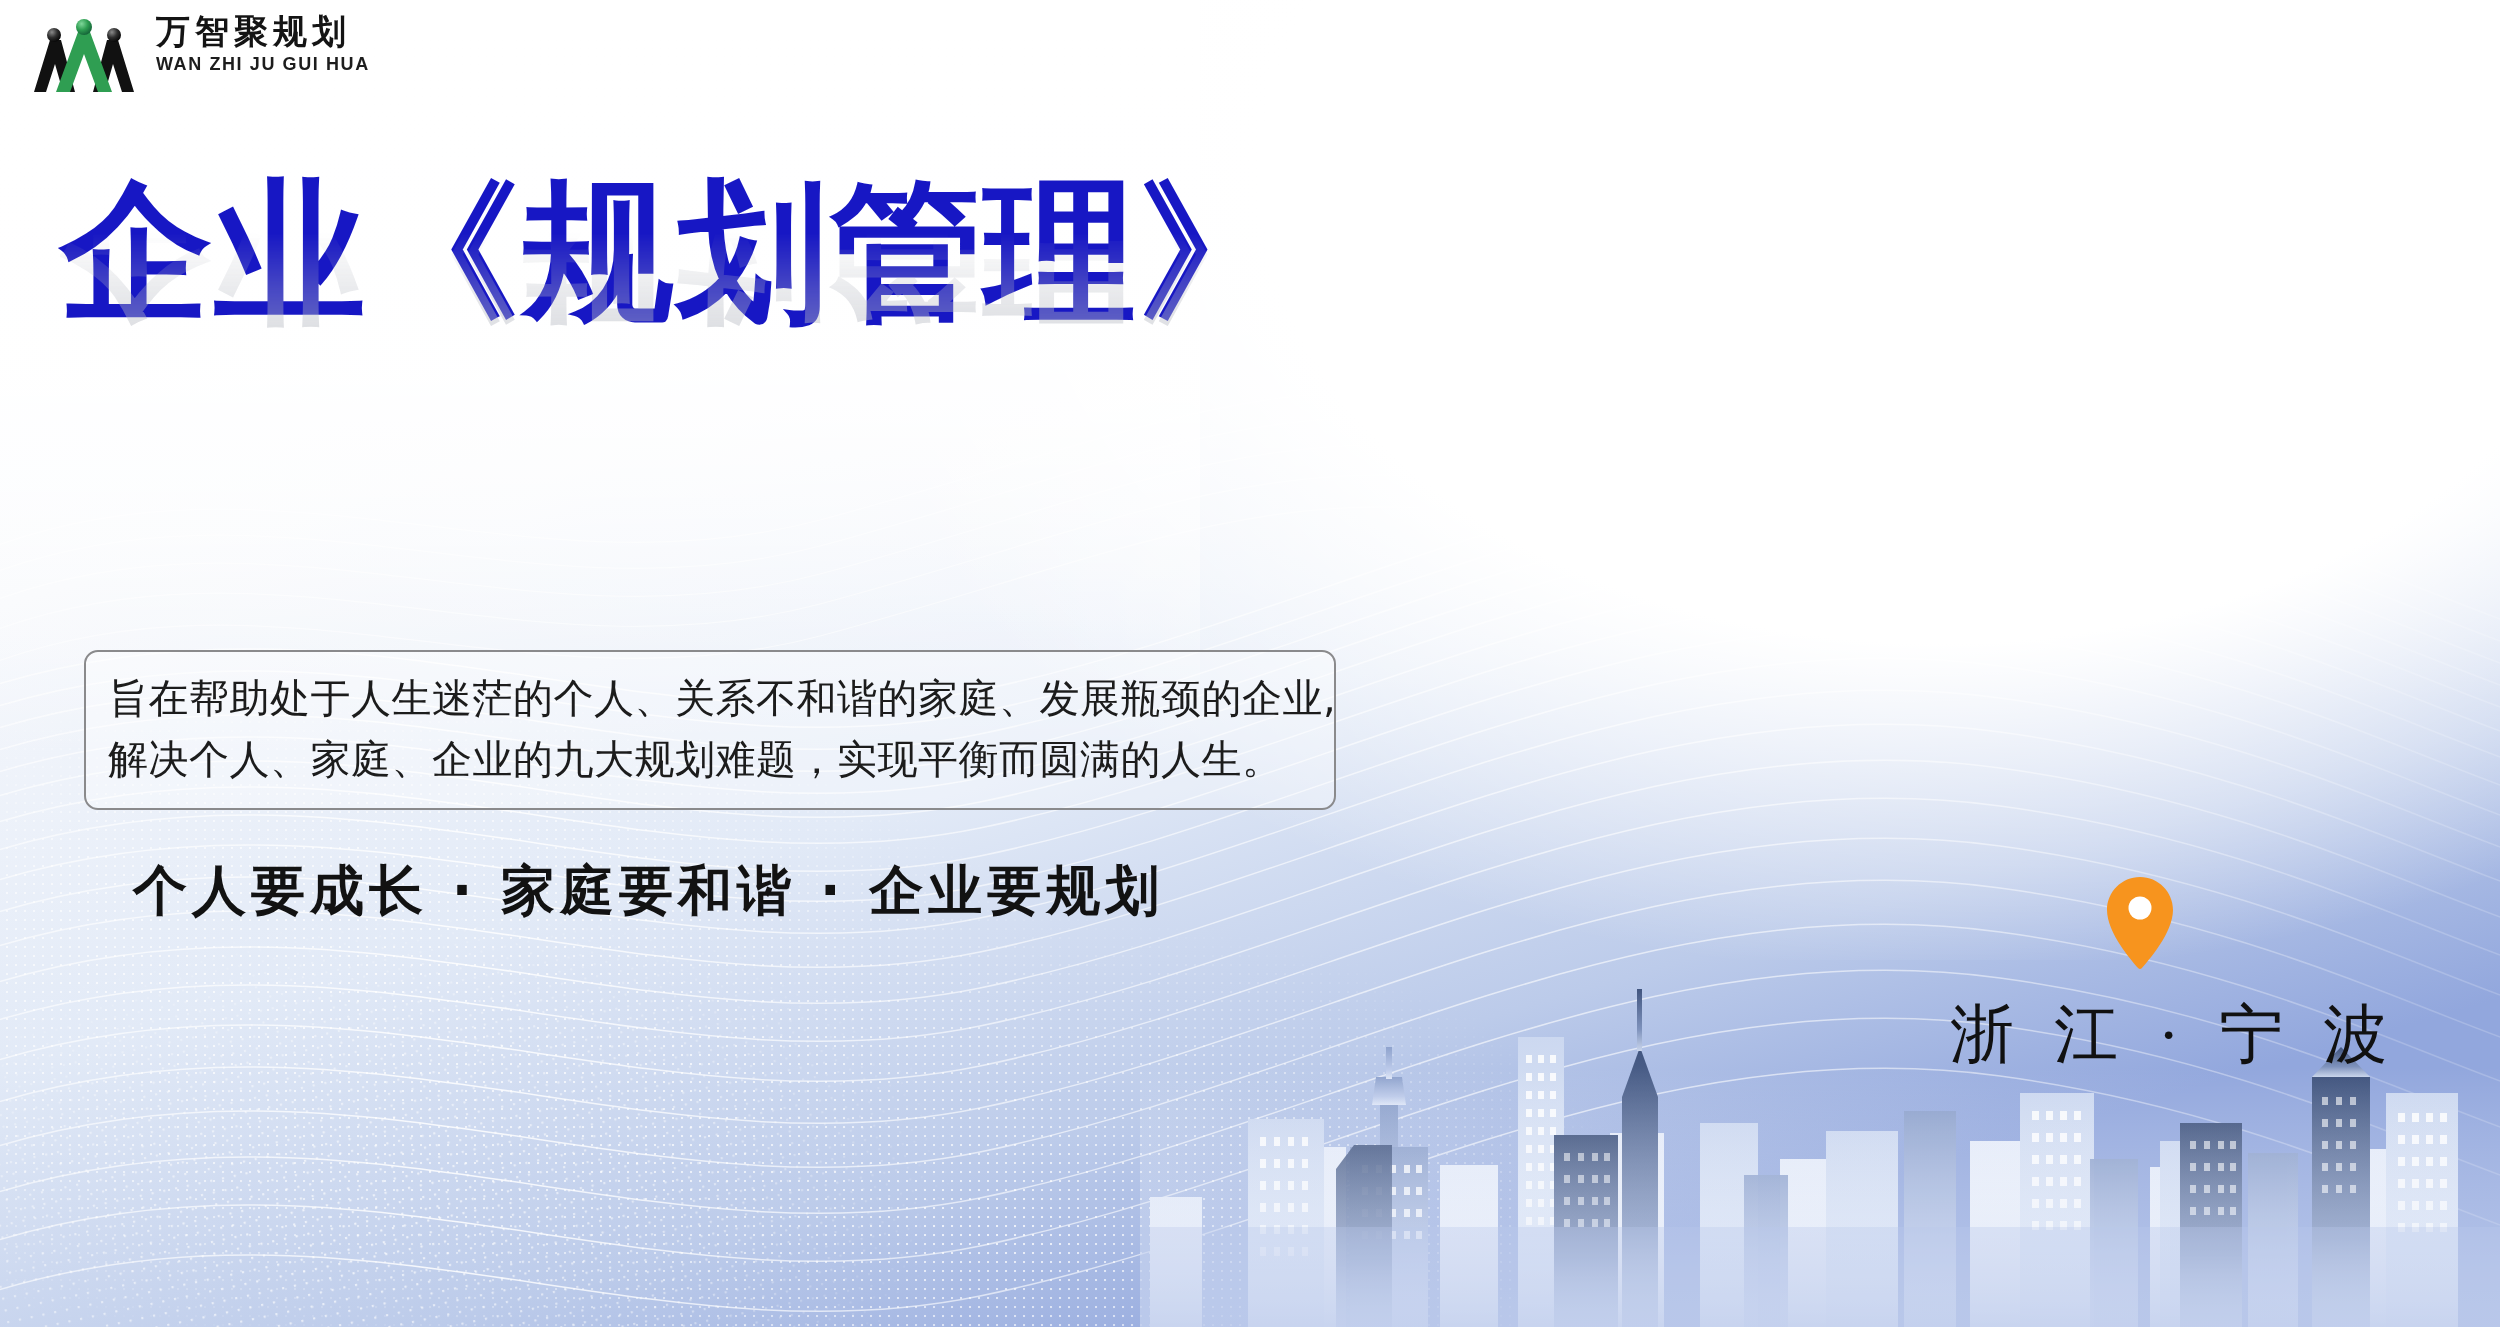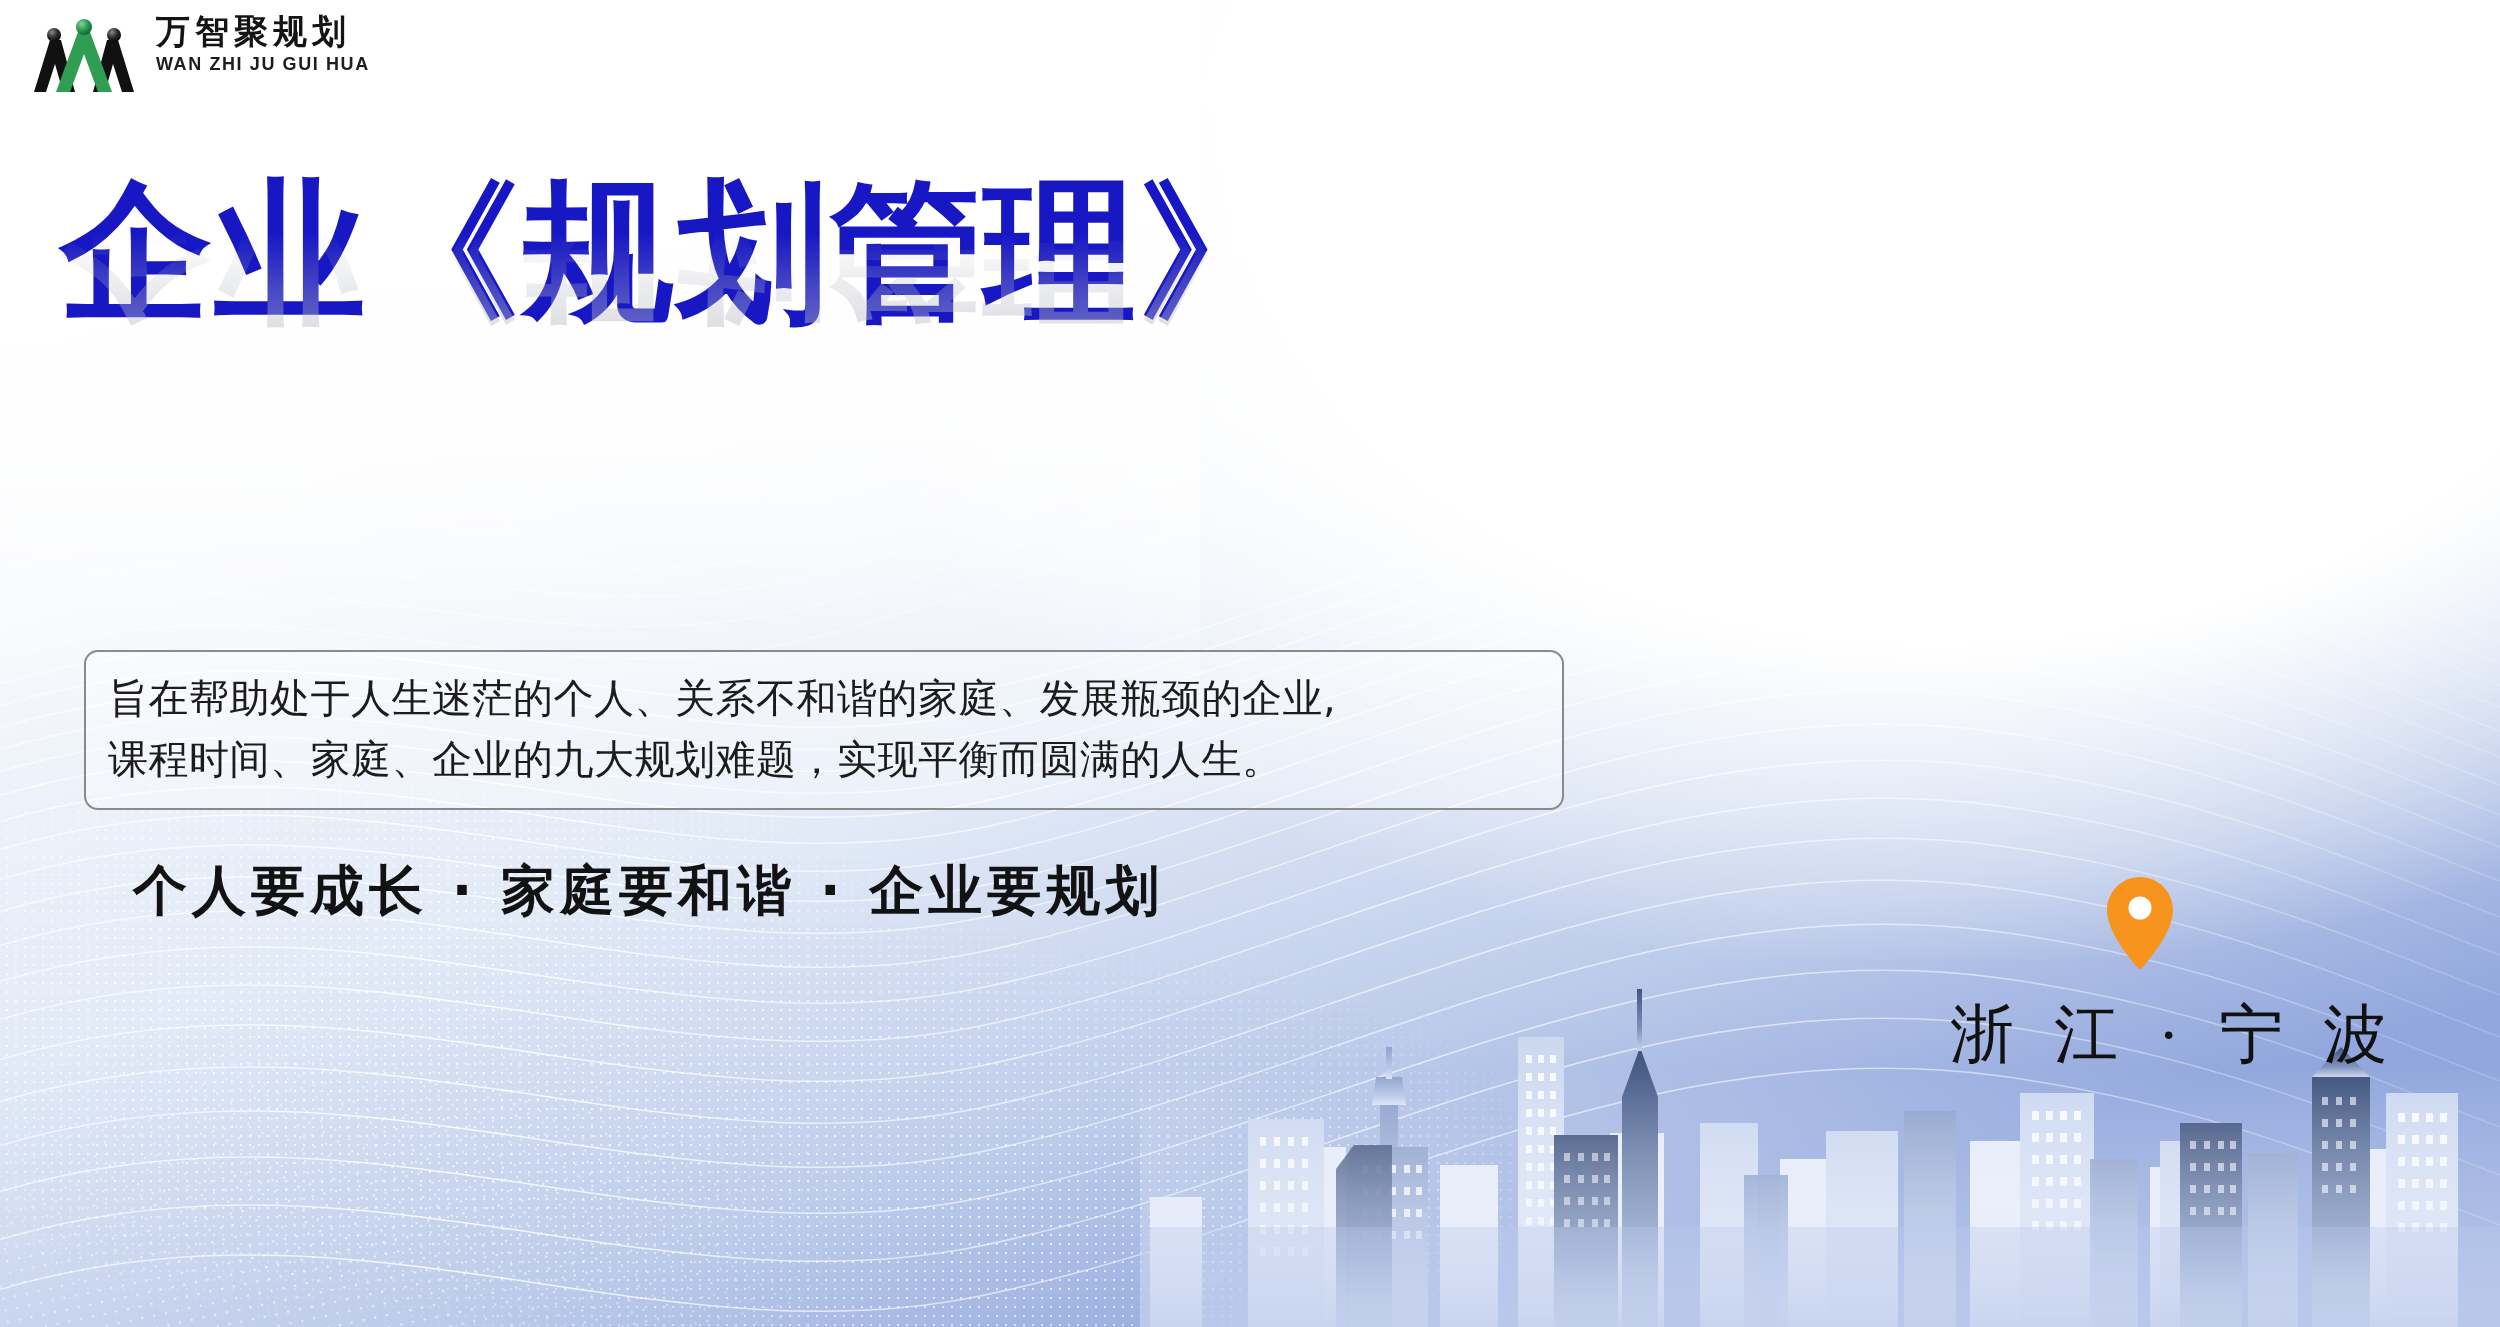--- a/index.html
+++ b/index.html
@@ -80,21 +80,21 @@
     transform:scaleY(-1);
     transform-origin:top center;
     -webkit-mask-image:linear-gradient(to top, rgba(0,0,0,0) 8%, rgba(0,0,0,.35) 62%, rgba(0,0,0,.55) 100%);
     mask-image:linear-gradient(to top, rgba(0,0,0,0) 8%, rgba(0,0,0,.35) 62%, rgba(0,0,0,.55) 100%);
     opacity:.85;
     height:104px;overflow:hidden;
   }
 
   
   .desc-box{
-    position:absolute;left:84px;top:650px;width:1480px;
+    position:absolute;left:84px;top:650px;width:1252px;
     box-sizing:border-box;
     border:2px solid #8a8a8c;border-radius:14px;
     padding:16px 22px 18px 22px;
     background:rgba(255,255,255,.34);
   }
   .desc-line{
     font-family:"DejaVu Sans","Liberation Sans",sans-serif;
     font-size:40px;line-height:1.52;color:#1c1c1c;
     letter-spacing:.5px;white-space:nowrap;
   }
@@ -499,21 +499,21 @@
     </div>
   </div>
 
   <div class="headline-block">
     <h1 class="headline">企业《规划管理》</h1>
     <div class="headline-reflection" aria-hidden="true">企业《规划管理》</div>
   </div>
 
   <div class="desc-box">
     <div class="desc-line">旨在帮助处于人生迷茫的个人、关系不和谐的家庭、发展瓶颈的企业,</div>
-    <div class="desc-line">课程时间、家庭、企业的九大规划难题，实现平衡而圆满的人生。</div>
+    <div class="desc-line">解决个人、家庭、企业的九大规划难题，实现平衡而圆满的人生。</div>
   </div>
 
   <div class="tagline">个人要成长 · 家庭要和谐 · 企业要规划</div>
 
   <div class="loc-block">
     <svg class="pin-svg" viewBox="0 0 72 96">
       <path d="M36,2 C17.8,2 3,16.8 3,35 C3,58 28,86 34.3,93.3 C35.2,94.3 36.8,94.3 37.7,93.3 C44,86 69,58 69,35 C69,16.8 54.2,2 36,2 Z" fill="#F7941E"></path>
       <circle cx="36" cy="33" r="11.5" fill="#ffffff"></circle>
     </svg>
     <div class="loc-city">浙 江 · 宁 波</div>

